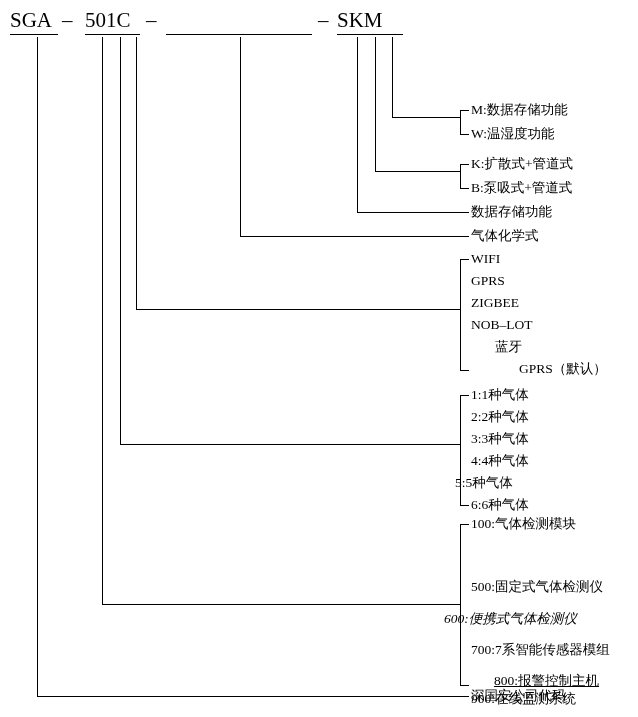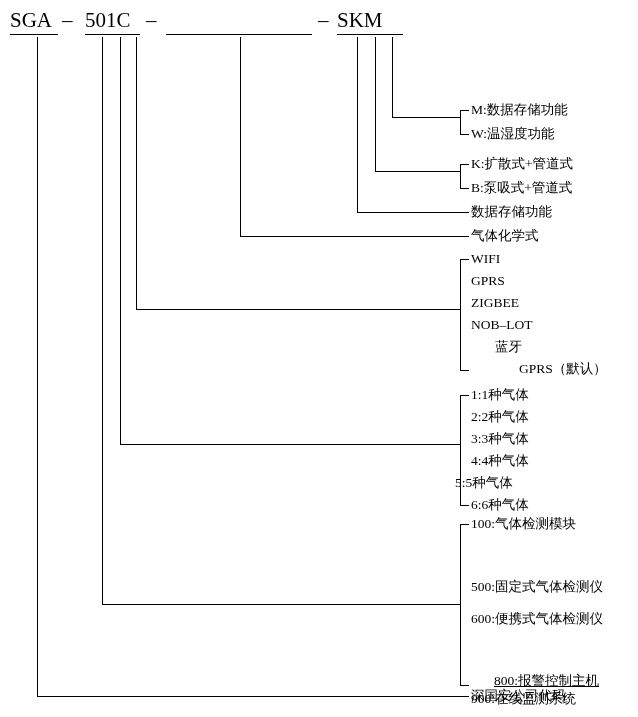--- a/index.html
+++ b/index.html
@@ -136,20 +136,21 @@
   <div class="leaf-label" style="left:471px; top:454px;">4:4种气体</div>
   <div class="leaf-label" style="left:455px; top:476px;">5:5种气体</div>
   <div class="leaf-label" style="left:471px; top:498px;">6:6种气体</div>
 
   <div class="line-h" style="left:102px; top:604px; width:358px;"></div>
   <div class="line-v" style="left:460px; top:524px; height:162px;"></div>
   <div class="line-h" style="left:460px; top:524px; width:9px;"></div>
   <div class="line-h" style="left:460px; top:685px; width:9px;"></div>
   <div class="leaf-label" style="left:471px; top:517px;">100:气体检测模块</div>
   <div class="leaf-label" style="left:471px; top:580px;">500:固定式气体检测仪</div>
-  <div class="leaf-label" style="left:471px; top:612px;">600:便携式气体检测仪</div>
+  <div class="leaf-label" style="left:444px; top:612px;font-style:italic;">600:便携式气体检测仪</div>
+  <div class="leaf-label" style="left:471px; top:643px;">700:7系智能传感器模组</div>
   <div class="leaf-label" style="left:494px; top:674px;text-decoration:underline;">800:报警控制主机</div>
   <div class="leaf-label" style="left:471px; top:692px;">900:在线监测系统</div>
 
   <div class="line-h" style="left:37px; top:696px; width:432px;"></div>
   <div class="leaf-label" style="left:471px; top:689px;">深国安公司代码</div>
 
 </div>
 
 </body></html>

